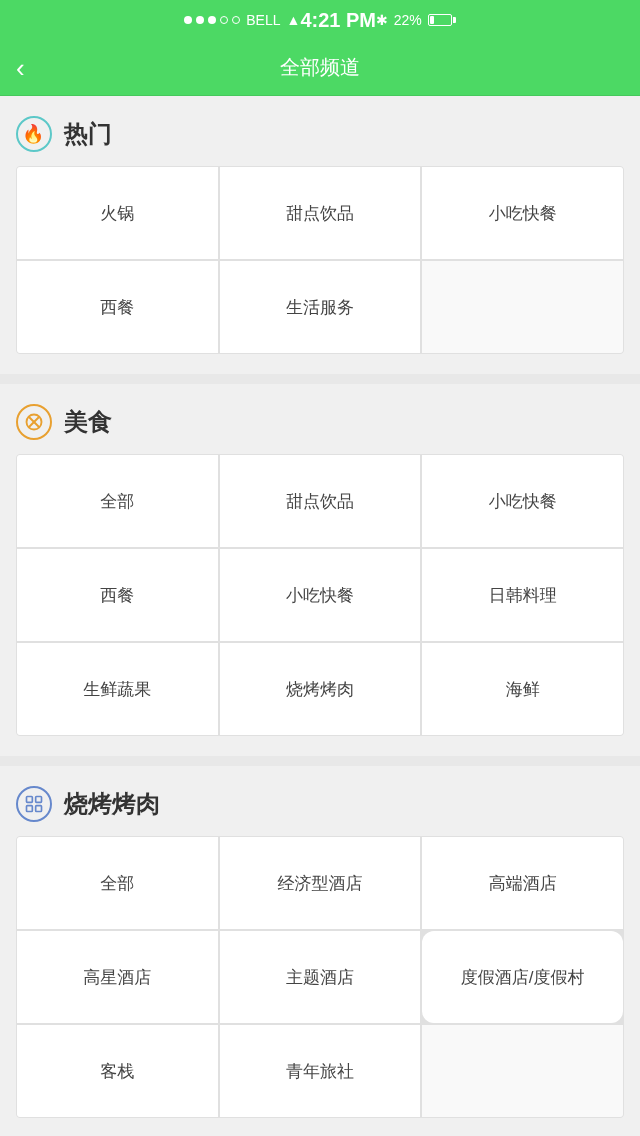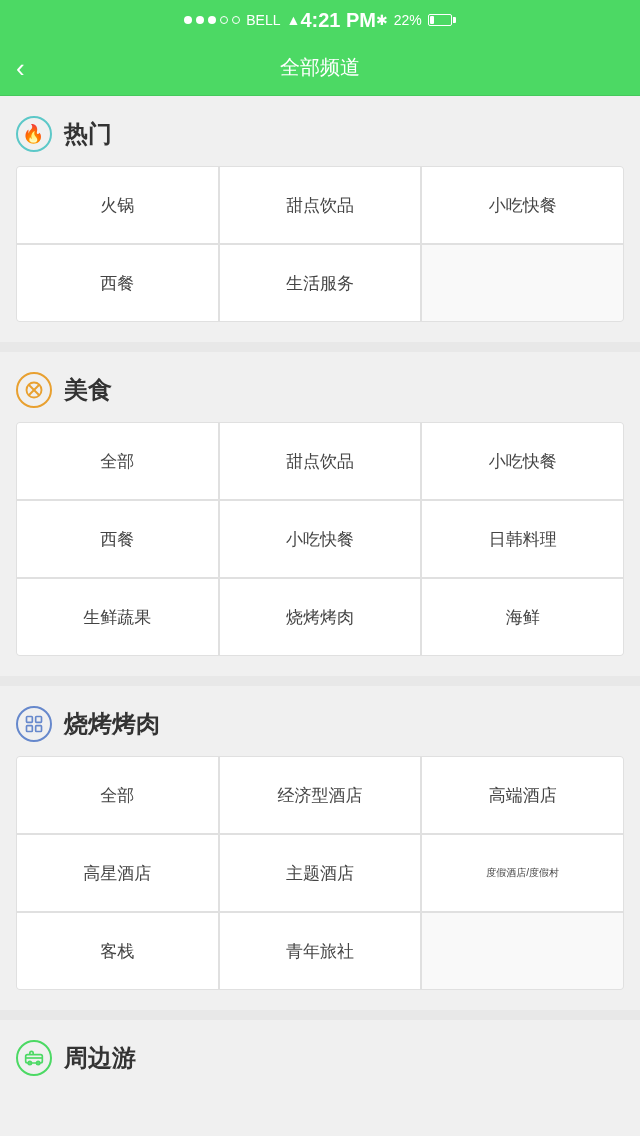--- a/index.html
+++ b/index.html
@@ -112,21 +112,21 @@
       border: 1px solid #e0e0e0;
       border-radius: 4px;
       overflow: hidden;
       margin-bottom: 20px;
     }
     .grid-item {
       background: #fff;
       display: flex;
       align-items: center;
       justify-content: center;
-      height: 76px;
+      height: 92px;
       font-size: 17px;
       color: #444;
       cursor: pointer;
       transition: background 0.1s;
     }
 
     
     .section-divider {
       height: 10px;
       background: #e8e8e8;
@@ -256,21 +256,21 @@
         </svg>
       </div>
       <span class="section-title">烧烤烤肉</span>
     </div>
     <div class="grid">
       <div class="grid-item">全部</div>
       <div class="grid-item">经济型酒店</div>
       <div class="grid-item">高端酒店</div>
       <div class="grid-item">高星酒店</div>
       <div class="grid-item">主题酒店</div>
-      <div class="grid-item" style="font-size:10px;">度假酒店/度假村</div>
+      <div class="grid-item" style="font-size:17px;border-radius:12px;">度假酒店/度假村</div>
       <div class="grid-item">客栈</div>
       <div class="grid-item">青年旅社</div>
       <div class="grid-item" style="background:#f9f9f9;"></div>
     </div>
   </div>
 
   <div class="section-divider"></div>
 
   <div class="section" style="padding-bottom: 20px;">
     <div class="section-header">

